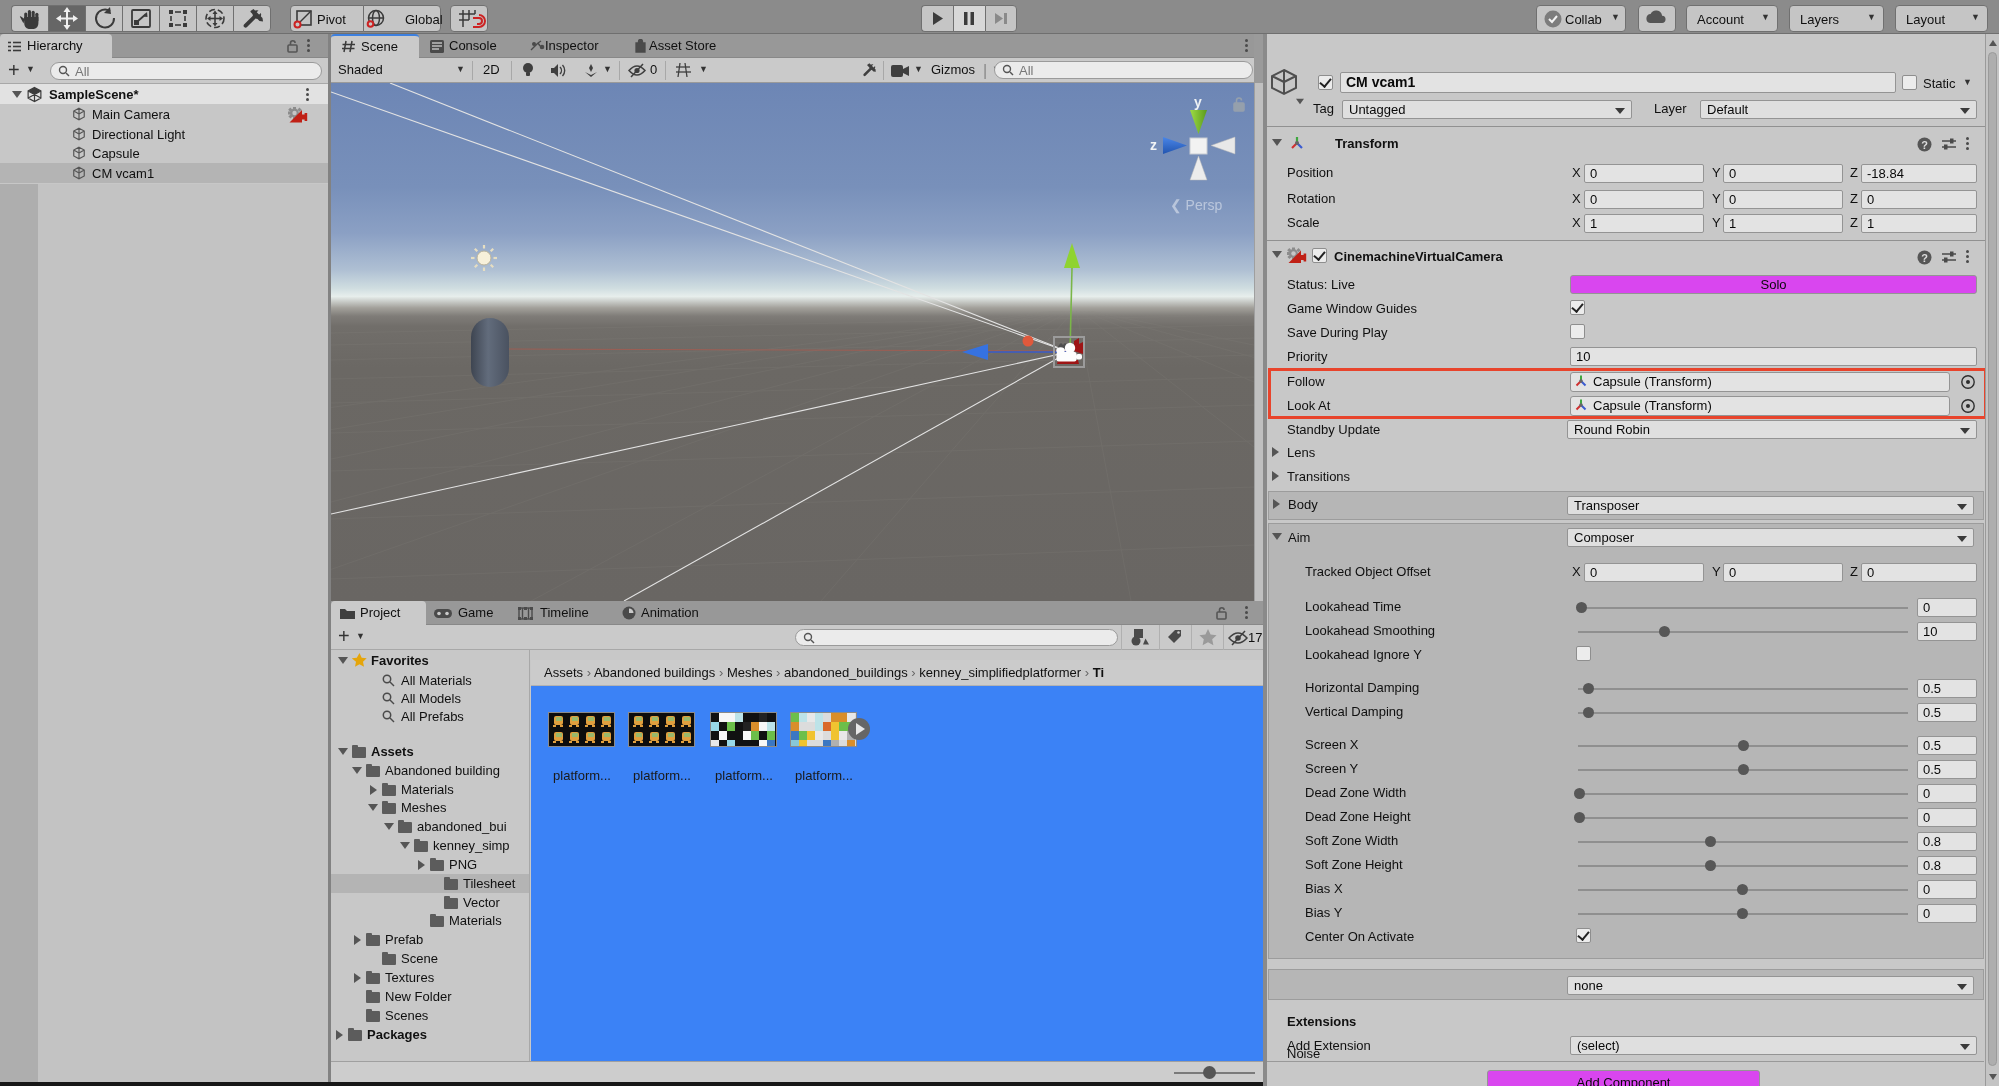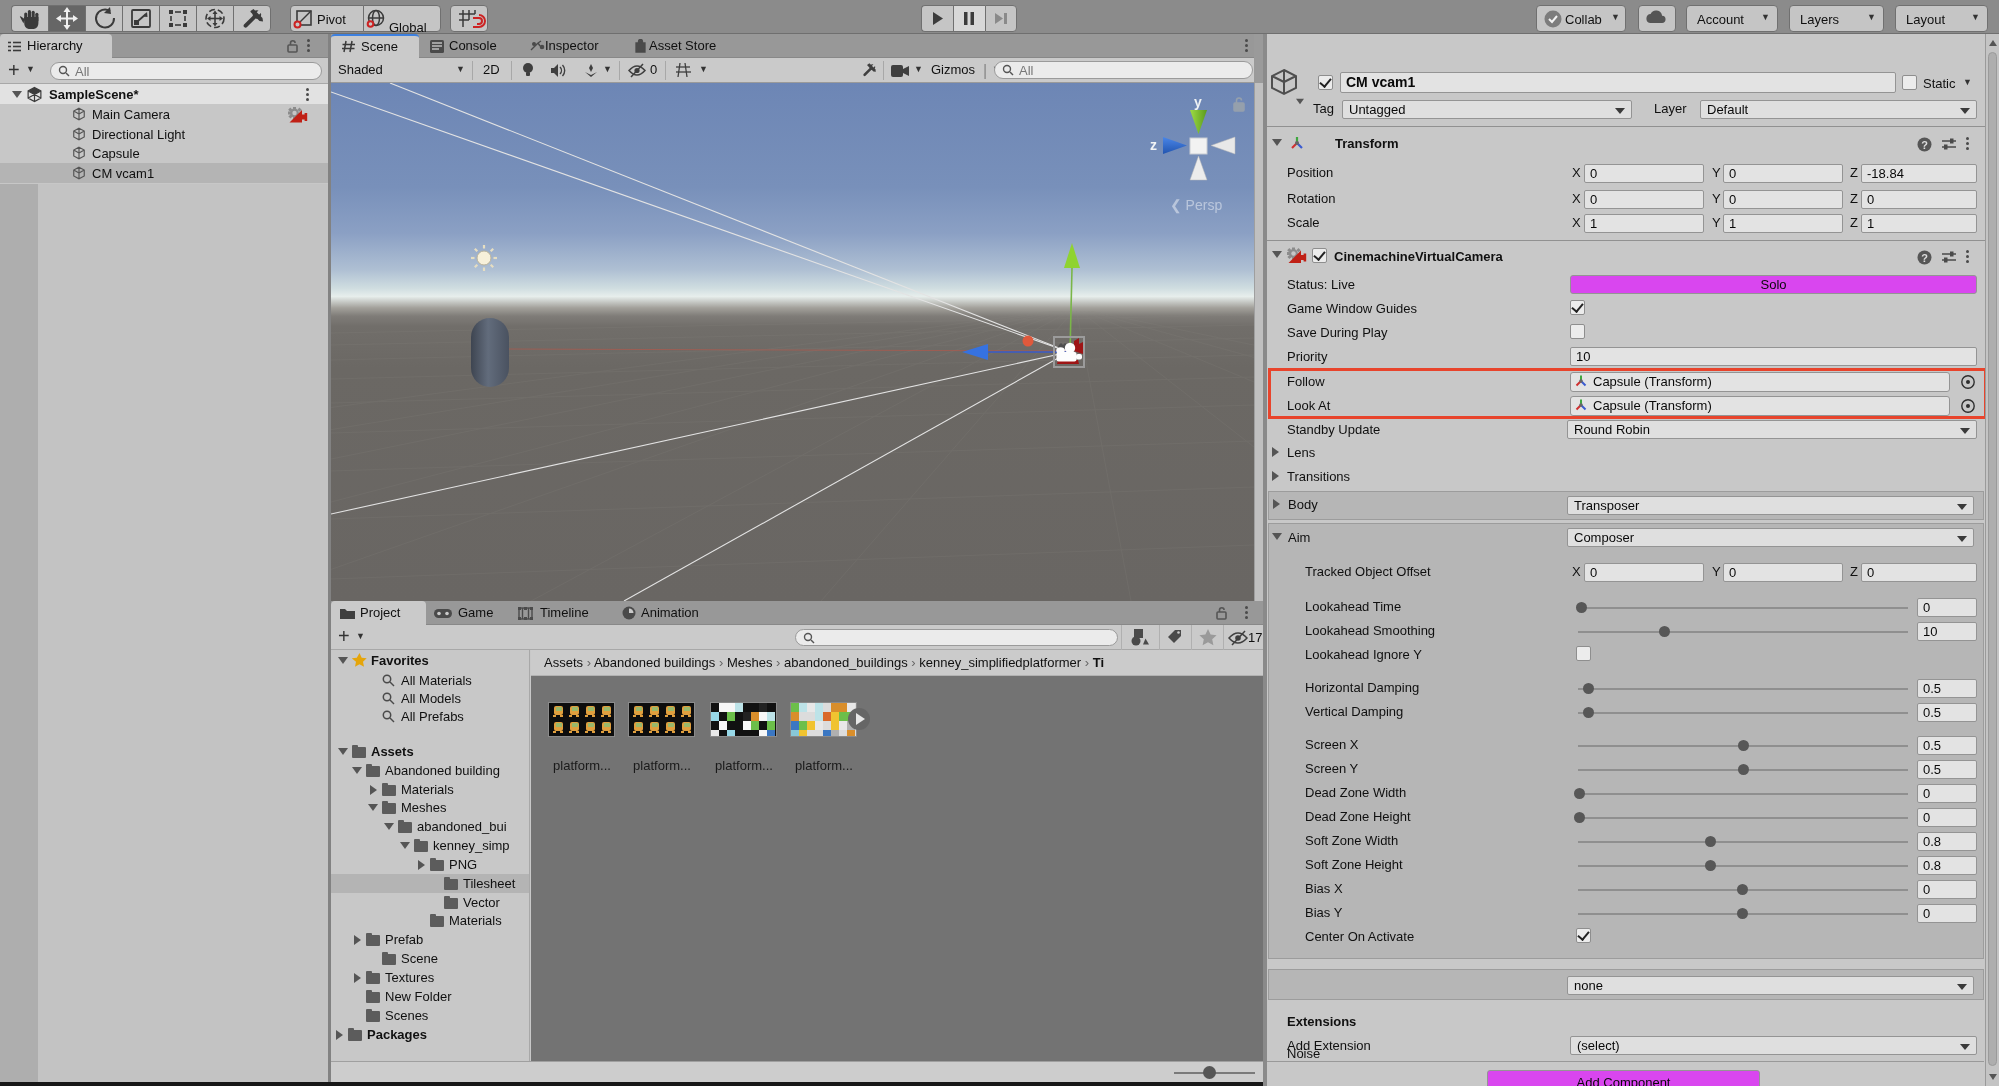--- a/index.html
+++ b/index.html
@@ -120,21 +120,21 @@
       </div>
 <div class="toolbtn" style="left:363px;width:78px;border-radius:0 4px 4px 0;font-size:13px;">
 <svg width="22" height="25" viewBox="0 0 22 25" style="position:absolute;left:1px;top:0;">
           <g fill="none" stroke="#3a3a3a" stroke-width="1.5">
             <circle cx="11" cy="12" r="7.5"></circle>
             <ellipse cx="11" cy="12" rx="3.5" ry="7.5"></ellipse>
             <line x1="3.5" y1="12" x2="18.5" y2="12"></line>
           </g>
           <circle cx="5.5" cy="18" r="2.8" fill="#c5c5c5" stroke="#cc2222" stroke-width="2"></circle>
         </svg>
-<span style="position:absolute;left:25px;top:6px;margin-top:8px;">Global</span>
+<span style="position:absolute;left:41px;top:6px;">Global</span>
       </div>
 <div class="toolbtn" style="left:450px;width:38px;border-radius:4px;">
 <svg width="36" height="25" viewBox="0 0 36 25">
           <g stroke="#3a3a3a" stroke-width="1.5" fill="none">
             <line x1="12" y1="4" x2="12" y2="21"></line>
             <line x1="18" y1="4" x2="18" y2="14"></line>
             <line x1="24" y1="4" x2="24" y2="8"></line>
             <line x1="8" y1="8" x2="24" y2="8"></line>
             <line x1="8" y1="14" x2="18" y2="14"></line>
           </g>
@@ -612,21 +612,21 @@
 <div class="folder" style="left:35px;top:323px;"></div>
 <span class="f13" style="position:absolute;left:54px;top:320px;font-weight:normal;text-align:right;">Textures</span>
 <div class="folder" style="left:35px;top:342px;"></div>
 <span class="f13" style="position:absolute;left:54px;top:339px;font-weight:normal;">New Folder</span>
 <div class="folder" style="left:35px;top:361px;"></div>
 <span class="f13" style="position:absolute;left:54px;top:358px;font-weight:normal;">Scenes</span>
 <div class="fold closed" style="left:5px;top:380px;"></div>
 <div class="folder" style="left:17px;top:380px;"></div>
 <span class="f13" style="position:absolute;left:36px;top:377px;font-weight:bold;">Packages</span>
 </div>
-<div class="abs" style="left:200px;top:49px;width:732px;height:411px;background:#737373;">
+<div class="abs" style="left:200px;top:59px;width:732px;height:411px;background:#3b82f6;">
 <div class="abs" style="left:0;top:0;width:732px;height:26px;background:#cbcbcb;border-bottom:1px solid #b2b2b2;font-size:13px;">
 <div style="position:absolute;left:13px;top:5px;white-space:nowrap;"><span style="font-weight:normal;">Assets</span> <span style="color:#666;">›</span> <span style="font-weight:normal;">Abandoned buildings</span> <span style="color:#666;">›</span> <span style="font-weight:normal;">Meshes</span> <span style="color:#666;">›</span> <span style="font-weight:normal;">abandoned_buildings</span> <span style="color:#666;">›</span> <span style="font-weight:normal;">kenney_simplifiedplatformer</span> <span style="color:#666;">›</span> <span style="font-weight:bold;">Ti</span></div>
 </div>
 <div class="abs" style="left:17px;top:52px;width:67px;height:35px;background:#0d0d0d;border:1px solid #8a8a8a;">
 <div class="abs" style="left:5px;top:3px;width:9px;height:9px;background:#e09f3e;border-radius:2px;"></div>
 <div class="abs" style="left:6.5px;top:4px;width:6px;height:4px;background:#9ab86a;"></div>
 <div class="abs" style="left:4px;top:12px;width:3px;height:2px;background:#e09f3e;"></div>
 <div class="abs" style="left:11px;top:12px;width:3px;height:2px;background:#e09f3e;"></div>
 <div class="abs" style="left:21px;top:3px;width:9px;height:9px;background:#e09f3e;border-radius:2px;"></div>
 <div class="abs" style="left:22.5px;top:4px;width:6px;height:4px;background:#9ab86a;"></div>

